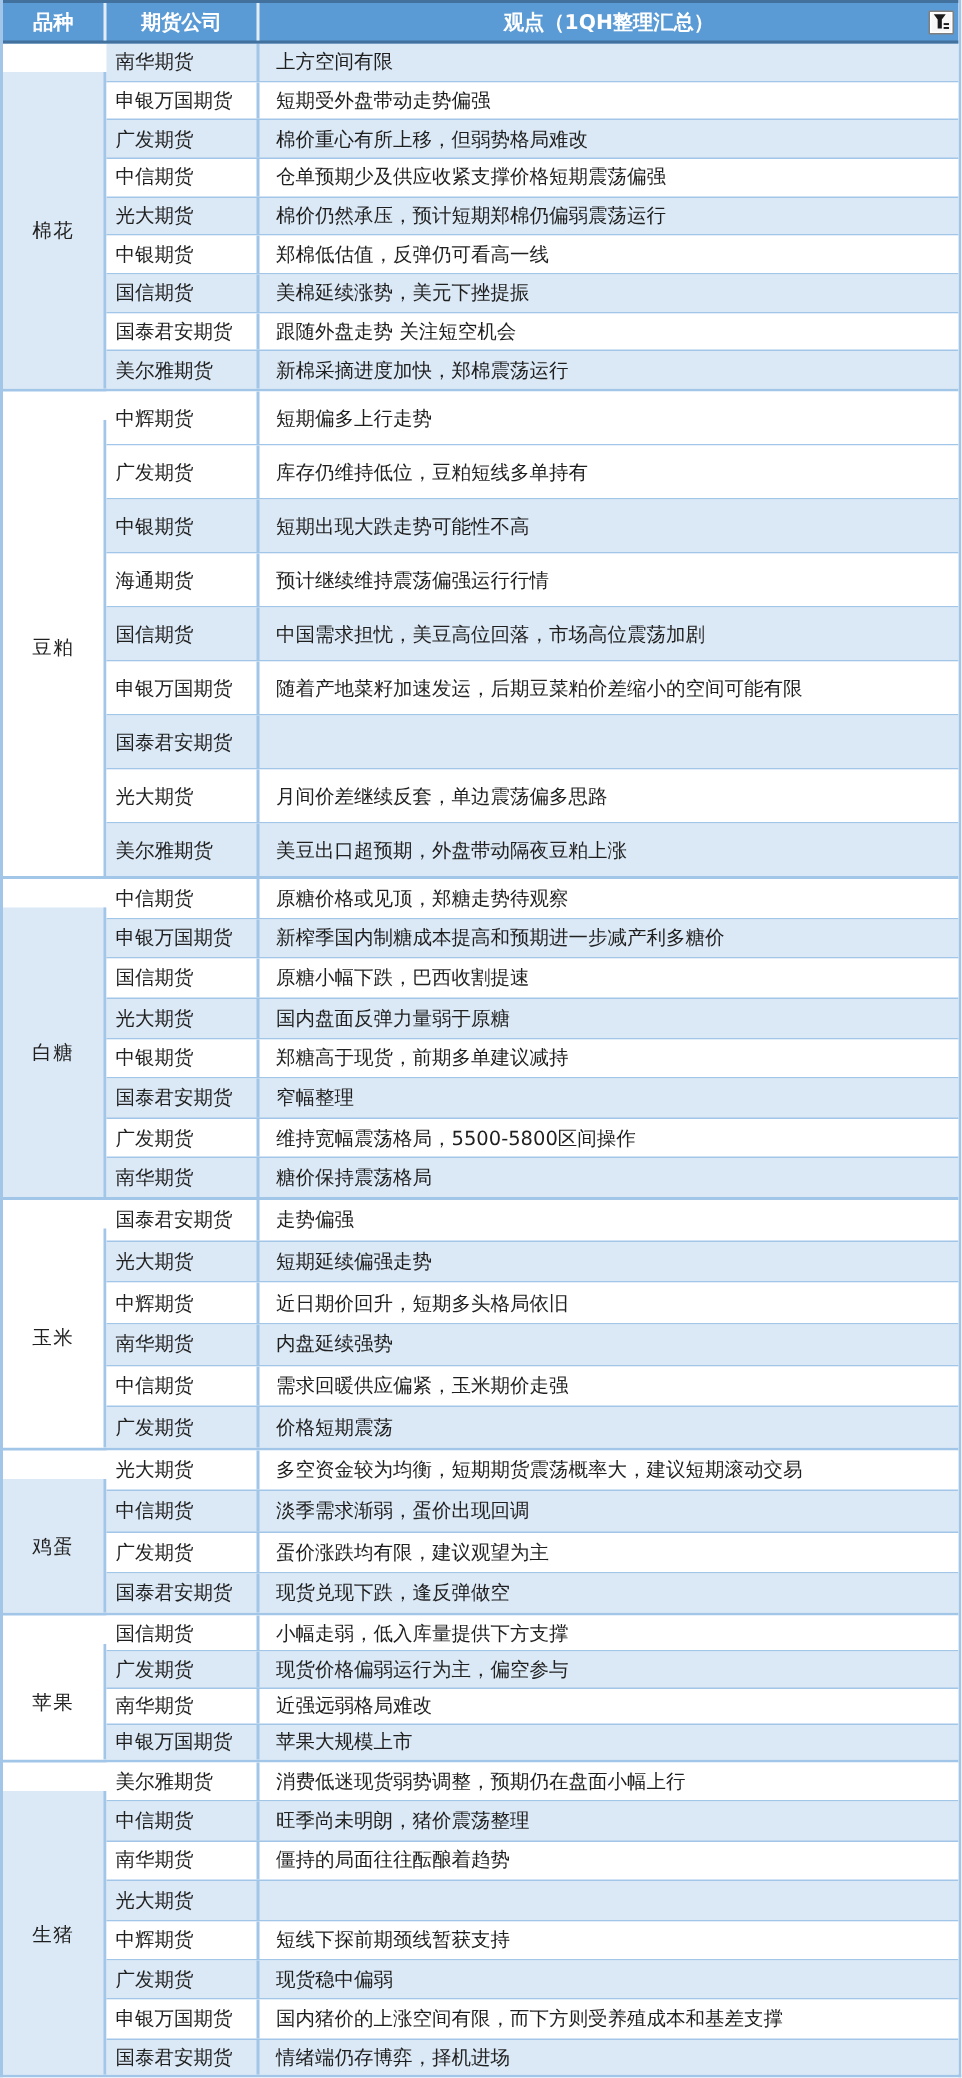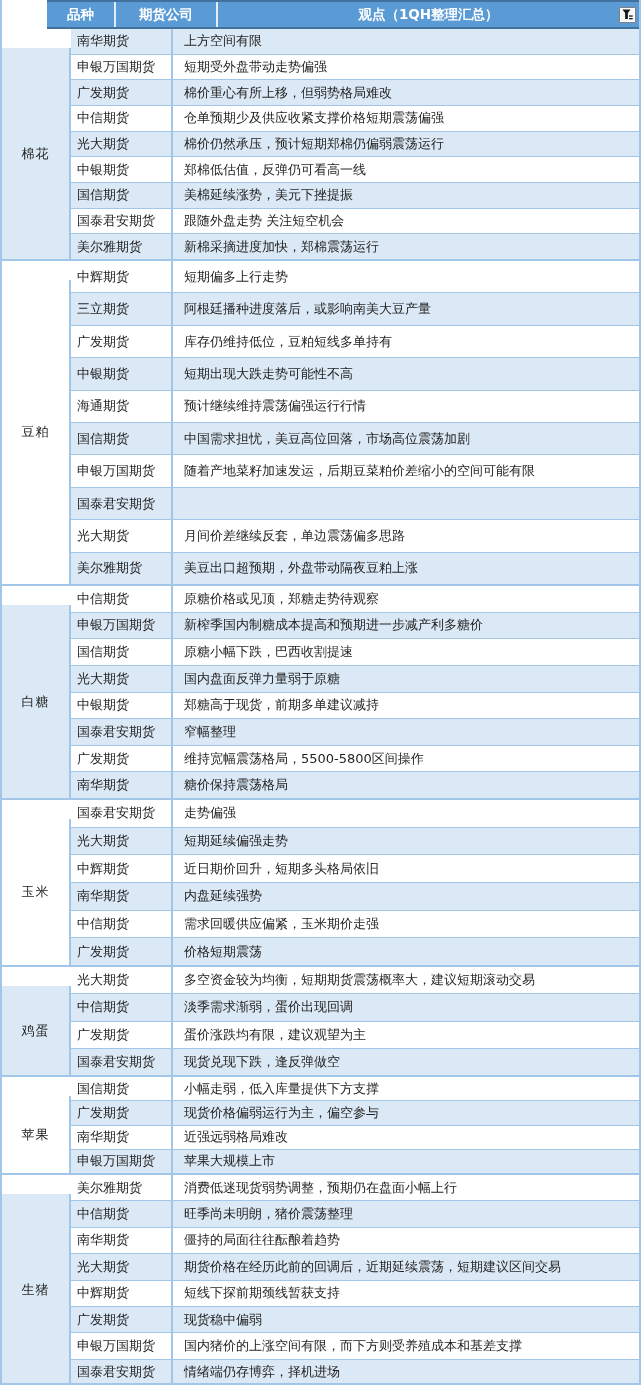--- a/index.html
+++ b/index.html
@@ -10,21 +10,21 @@
     border-left:2px solid var(--grid);
     border-right:2px solid var(--grid);
     border-bottom:2px solid var(--grid);
     overflow:hidden;
   }
   .header{
     height:29px;display:flex;box-sizing:border-box;position:relative;
     background:var(--header-bg);
     border-top:2px solid var(--header-border);
     border-bottom:2px solid var(--header-border);
-    color:#fff;font-weight:bold;font-size:13.5px;margin-left:45px;
+    color:#fff;font-weight:bold;font-size:13.5px;
   }
   .hcell{display:flex;align-items:center;justify-content:center;height:100%;box-sizing:border-box;}
   .hc1{width:69px;border-right:2px solid #e2edf8;}
   .hc2{width:102px;border-right:2px solid #e2edf8;}
   .hc3{flex:1;}
   .filter-btn{
     position:absolute;right:3px;top:50%;transform:translateY(-50%);
     width:17px;height:16px;padding:0;margin:0;cursor:pointer;
     background:#f7f7f7;border:1px solid #7f7f7f;border-radius:1px;
     display:flex;align-items:center;justify-content:center;
@@ -109,24 +109,20 @@
           </div>
         </div>
       </div>
       <div class="section" style="height: 325px;">
         <div class="variety">豆粕</div>
         <div class="rows">
           <div class="row">
             <div class="company">中辉期货</div>
             <div class="opinion">短期偏多上行走势</div>
           </div>
-          <div class="row band">
-            <div class="company">三立期货</div>
-            <div class="opinion">阿根廷播种进度落后，或影响南美大豆产量</div>
-          </div>
           <div class="row">
             <div class="company">广发期货</div>
             <div class="opinion">库存仍维持低位，豆粕短线多单持有</div>
           </div>
           <div class="row band">
             <div class="company">中银期货</div>
             <div class="opinion">短期出现大跌走势可能性不高</div>
           </div>
           <div class="row">
             <div class="company">海通期货</div>
@@ -271,21 +267,20 @@
           <div class="row band">
             <div class="company">中信期货</div>
             <div class="opinion">旺季尚未明朗，猪价震荡整理</div>
           </div>
           <div class="row">
             <div class="company">南华期货</div>
             <div class="opinion">僵持的局面往往酝酿着趋势</div>
           </div>
           <div class="row band">
             <div class="company">光大期货</div>
-            <div class="opinion">期货价格在经历此前的回调后，近期延续震荡，短期建议区间交易</div>
           </div>
           <div class="row">
             <div class="company">中辉期货</div>
             <div class="opinion">短线下探前期颈线暂获支持</div>
           </div>
           <div class="row band">
             <div class="company">广发期货</div>
             <div class="opinion">现货稳中偏弱</div>
           </div>
           <div class="row">

